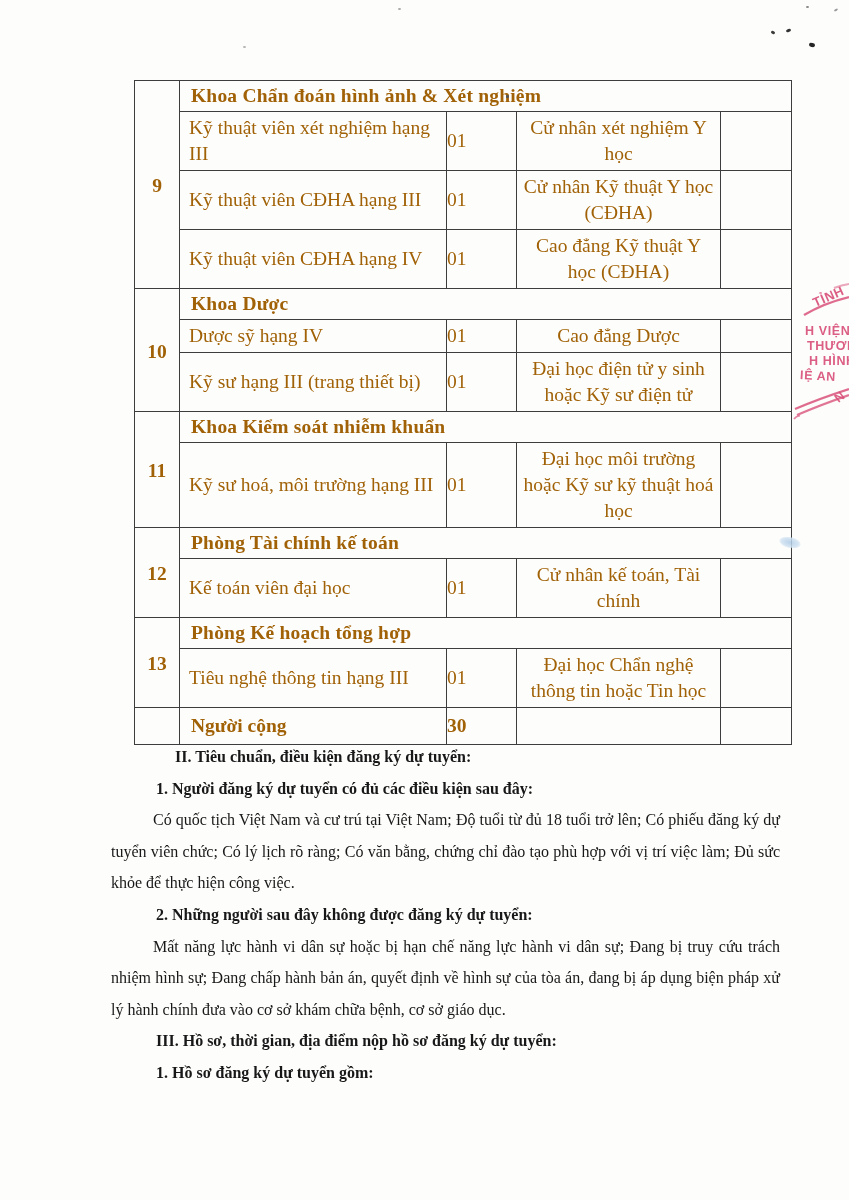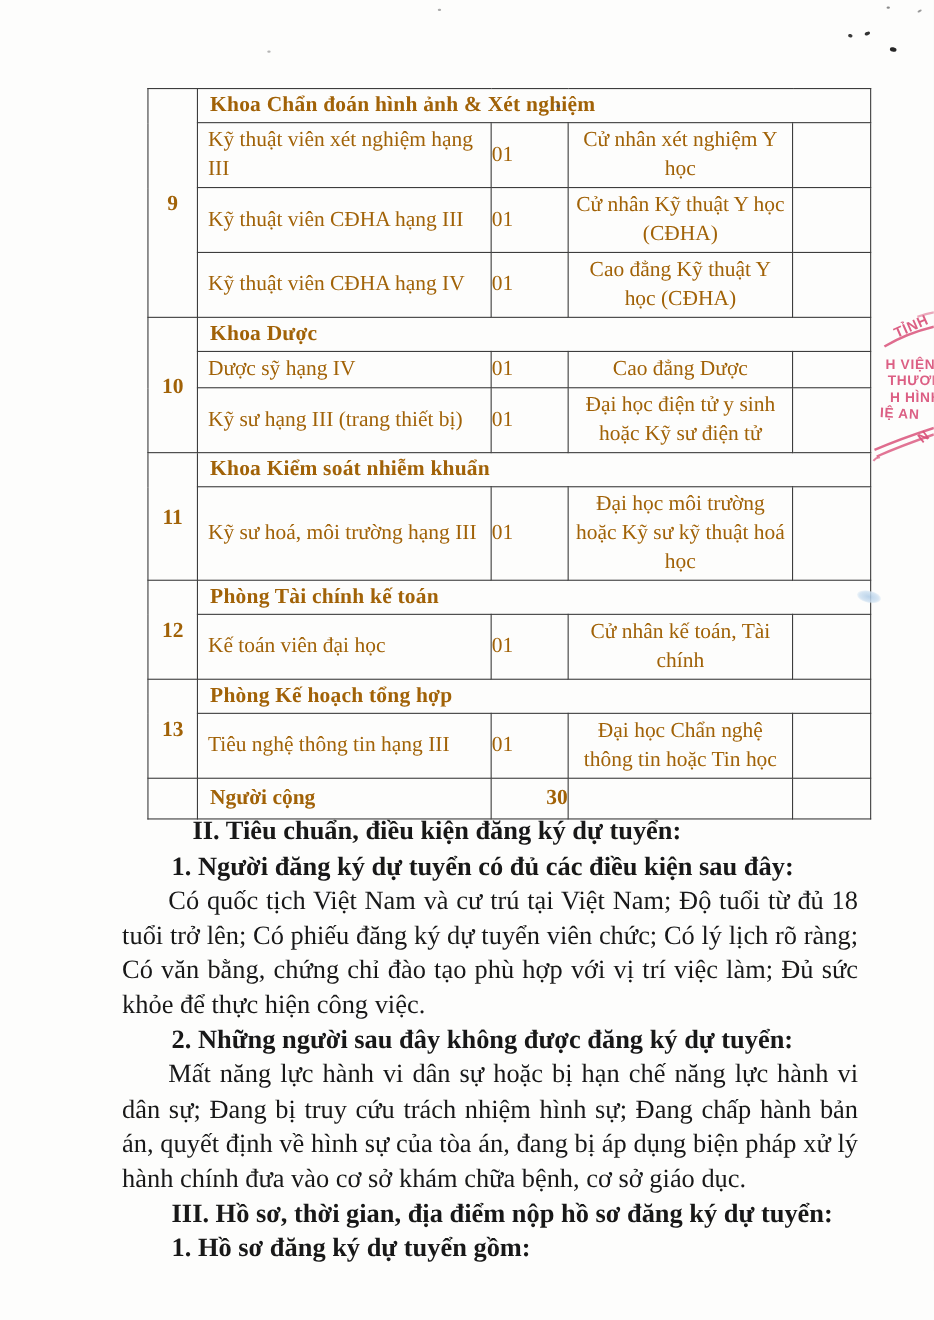--- a/index.html
+++ b/index.html
@@ -42,34 +42,34 @@
     font-weight: bold;
     font-size: 20px;
     padding: 2px 6px 2px 11px;
     letter-spacing: .2px;
   }
   td.pos { padding: 3px 6px 3px 9px; }
   td.cnt { text-align: left; font-size: 20px; }
   td.req { text-align: center; font-size: 19px; line-height: 25px; padding: 3px 5px; }
   td.blank { }
   td.total-label { font-weight: bold; font-size: 20px; padding-left: 11px; }
-  td.total-value { font-weight: bold; font-size: 20px; text-align: right; }
+  td.total-value { font-weight: bold; font-size: 20px; text-align: left; }
   tr.h29 { height: 30px; }
   tr.r57 { height: 57px; }
   tr.r28 { height: 28px; }
   tr.r84 { height: 84px; }
   tr.r36 { height: 37px; }
 
   
   .textblock {
     position: absolute;
     left: 111px;
     top: 741px;
     width: 669px;
-    font-size: 24px;
+    font-size: 16px;
     line-height: 31.6px;
     color: #181818;
   }
   .textblock .head { font-weight: bold; }
   .ind64 { padding-left: 64px; }
   .ind45 { padding-left: 45px; }
   .para { text-align: justify; text-indent: 42px; }
 
   
   .stamp {

